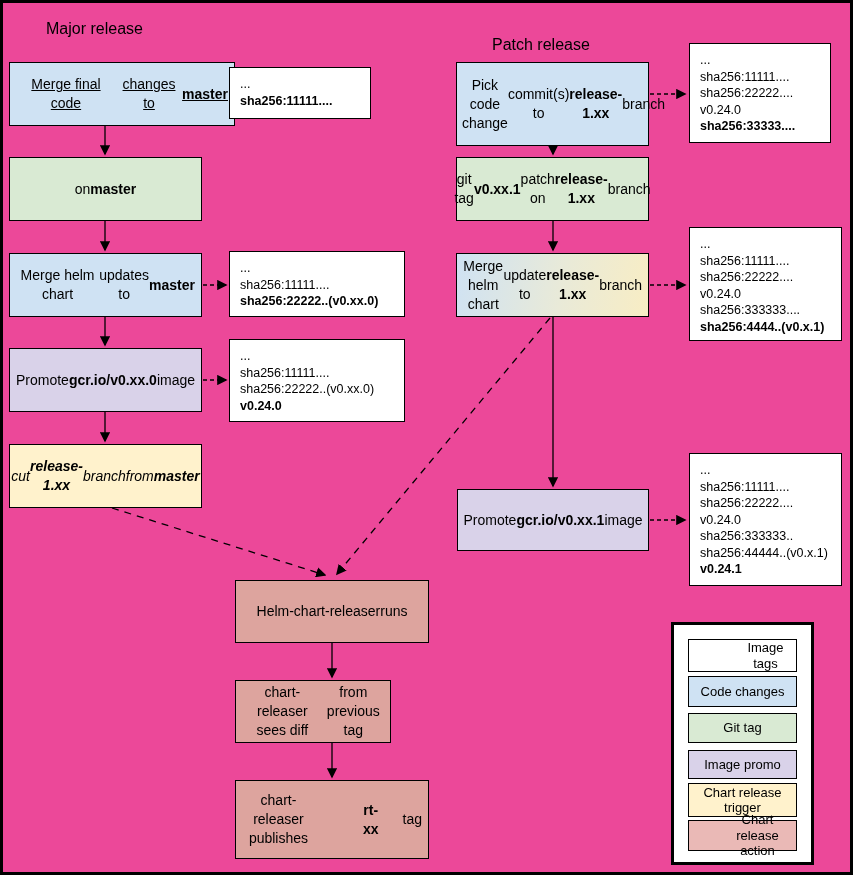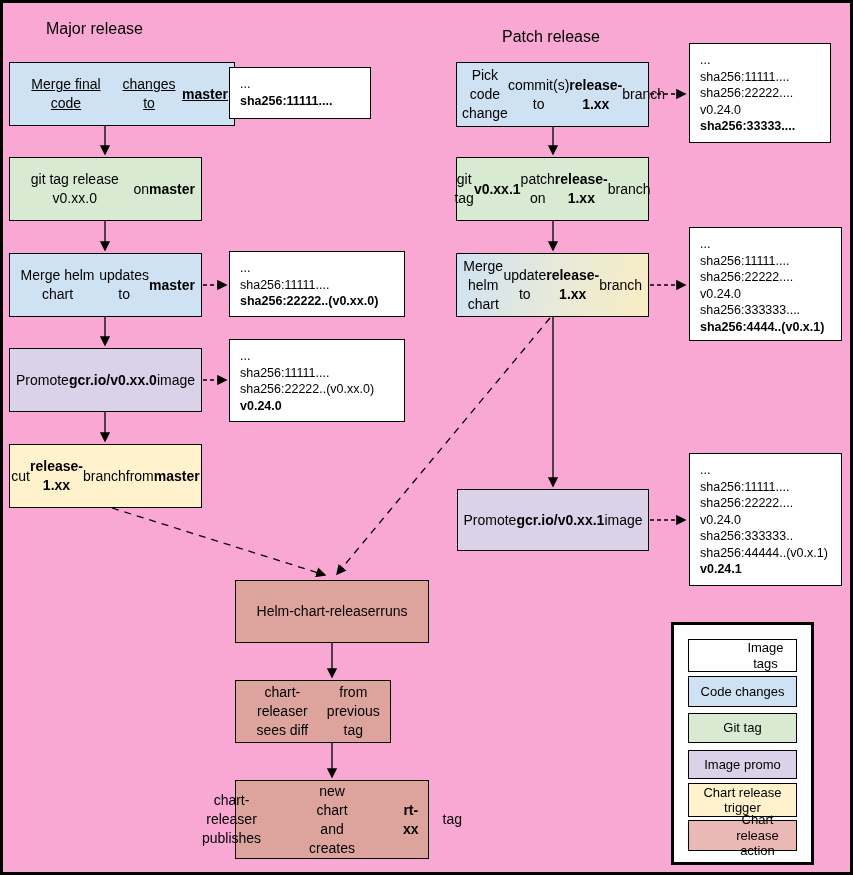--- a/index.html
+++ b/index.html
@@ -1,18 +1,18 @@
 <!DOCTYPE html>
 <html><head>
 <meta charset="utf-8">
 <style>
   html,body{margin:0;padding:0;background:#fff;}
   *{box-sizing:border-box;}
   .canvas{
-    position:relative;width:853px;height:875px;background:#f9a8d4;
+    position:relative;width:853px;height:875px;background:#ec4899;
     font-family:"Liberation Sans","DejaVu Sans",sans-serif;color:#000;
     box-shadow:inset 0 0 0 3px #000;overflow:hidden;
   }
   .arrows{position:absolute;left:0;top:0;pointer-events:none;}
   .sect-title{position:absolute;font-size:16px;line-height:18px;white-space:nowrap;}
   .node{
     position:absolute;border:1px solid #000;display:flex;align-items:center;justify-content:center;
     text-align:center;font-size:14px;line-height:19px;padding:4px 6px;
   }
   .ann{
@@ -61,56 +61,55 @@
       </g>
 
       <g stroke-dasharray="7 6">
         <line x1="112" y1="508" x2="325" y2="575" marker-end="url(#arr)"></line>
         <line x1="550" y1="318" x2="337" y2="574" marker-end="url(#arr)"></line>
       </g>
     </g>
   </svg>
 
   <div class="sect-title" style="left:46px;top:20px;">Major release</div>
-  <div class="sect-title" style="left:492px;top:28px;margin-left:10px;">Patch release</div>
+  <div class="sect-title" style="left:492px;top:36px;">Patch release</div>
 
   <div class="node" style="left: 9px; top: 62px; width: 226px; height: 64px; background: rgb(207, 226, 243); text-decoration: underline;">
       <span>Merge final code</span>
       <br>
       <span>changes to </span>
       <span class="b">master</span>
     </div>
   <div class="node" style="left: 9px; top: 157px; width: 193px; height: 64px; background: rgb(217, 234, 211);">
-      <span>git tag release v0.xx.0</span>
       <br>
       <span>on </span>
       <span class="b">master</span>
     </div>
   <div class="node" style="left: 9px; top: 253px; width: 193px; height: 64px; background: rgb(207, 226, 243);">
       <span>Merge helm chart</span>
       <br>
       <span>updates to </span>
       <span class="b">master</span>
     </div>
   <div class="node" style="left: 9px; top: 348px; width: 193px; height: 64px; background: rgb(217, 210, 233);">
       <span>Promote </span>
       <span class="b">gcr.io/v0.xx.0</span>
       <br>
       <span>image</span>
     </div>
-  <div class="node" style="left: 9px; top: 444px; width: 193px; height: 64px; background: rgb(255, 242, 204);">
+  <div class="node" style="left: 9px; top: 444px; width: 193px; height: 64px; background: rgb(255, 242, 204); font-style: italic;">
       <span>cut </span>
       <span class="b">release-1.xx</span>
       <span> branch</span>
       <br>
       <span>from </span>
       <span class="b">master</span>
     </div>
 
-  <div class="node" style="left: 456px; top: 62px; width: 193px; height: 65px; background: rgb(207, 226, 243); padding-left: 28px;">
+  <div class="node" style="left: 456px; top: 62px; width: 193px; height: 84px; background: rgb(207, 226, 243); padding-left: 28px;">
       <span>Pick code change</span>
       <br>
       <span>commit(s) to</span>
       <br>
       <span class="b">release-1.xx</span>
       <span> branch</span>
     </div>
   <div class="node" style="left: 456px; top: 157px; width: 193px; height: 64px; background: rgb(217, 234, 211);">
       <span>git tag </span>
       <span class="b">v0.xx.1</span>
@@ -140,21 +139,20 @@
       <span>runs</span>
     </div>
   <div class="node" style="left: 235px; top: 680px; width: 156px; height: 63px; background: rgb(221, 164, 158);">
       <span>chart-releaser sees diff</span>
       <br>
       <span>from previous tag</span>
     </div>
   <div class="node" style="left: 235px; top: 780px; width: 194px; height: 79px; background: rgb(221, 164, 158); gap: 24px;">
       <span>chart-releaser publishes</span>
       <br>
-      <span>new chart and creates</span>
       <br>
       <br>
       <span class="b">rt-xx</span>
       <span> tag</span>
     </div>
 
   <div class="ann" style="left:229px;top:67px;width:142px;height:52px;">
     <div class="ann-line">...</div>
     <div class="ann-line b">sha256:11111....</div>
   </div>

